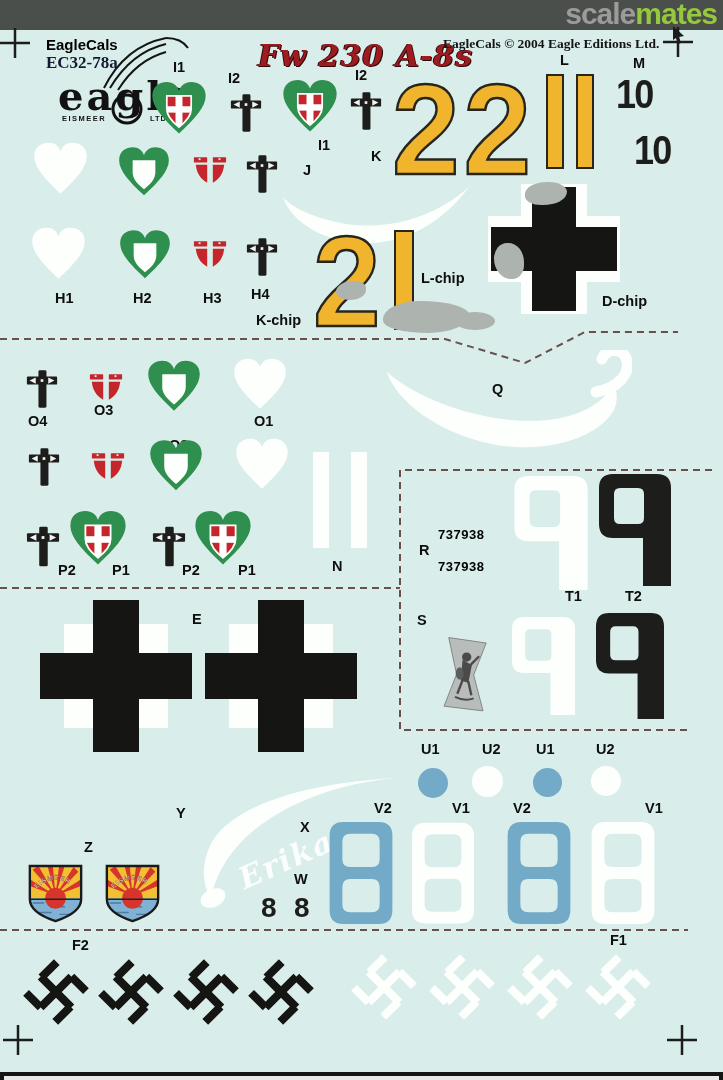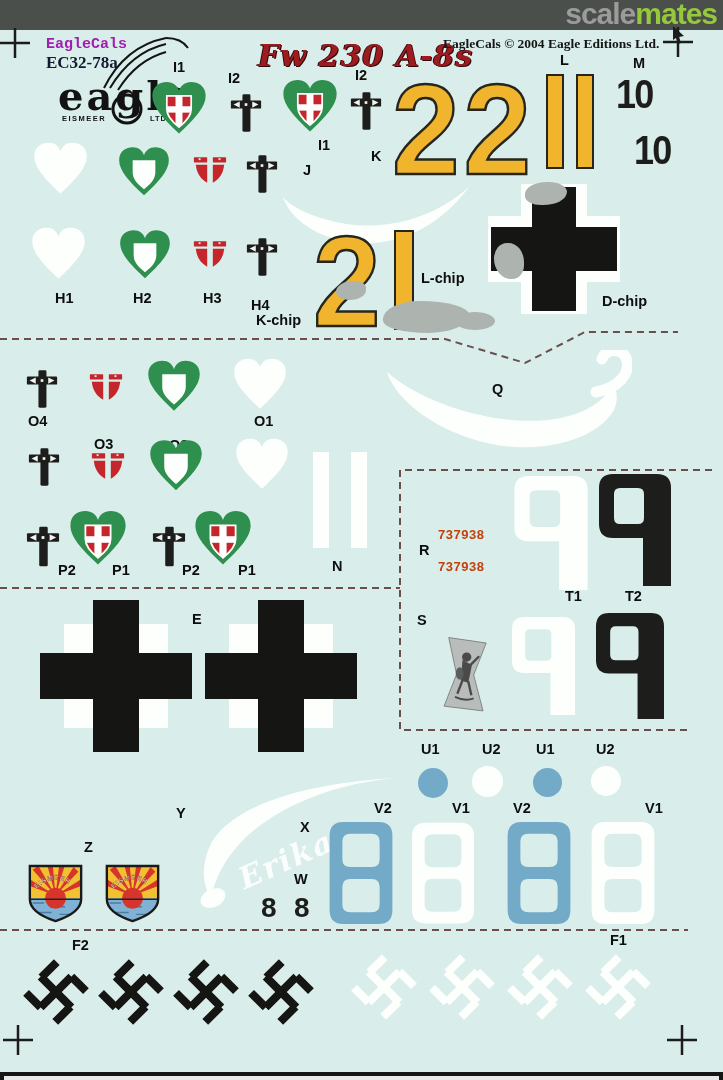--- a/index.html
+++ b/index.html
@@ -3,22 +3,22 @@
 <meta charset="utf-8">
 <style>
   html,body{margin:0;padding:0}
   body{width:723px;height:1080px;position:relative;overflow:hidden;
        background:#d9eeea;font-family:"Liberation Sans",sans-serif}
   .abs{position:absolute}
   .topbar{position:absolute;left:0;top:0;width:723px;height:30px;background:#4a4f4b}
   .brand{position:absolute;right:6px;top:-3px;font-weight:bold;font-size:30px;letter-spacing:-1px;font-family:"Liberation Sans",sans-serif}
   .brand .g1{color:#9b9b9b}.brand .g2{color:#95c83c}
   .lbl{position:absolute;font-weight:bold;font-size:14.5px;color:#0e0e0e;white-space:nowrap}
-  .wn{position:absolute;font-weight:bold;font-size:13px;color:#c2410c;letter-spacing:.5px}
-  .masthead-pub{position:absolute;left:46px;top:36px;font-family:Liberation Mono, monospace;font-weight:bold;font-size:15px;color:#a21caf}
+  .wn{position:absolute;font-weight:bold;font-size:13px;color:#000000;letter-spacing:.5px}
+  .masthead-pub{position:absolute;left:46px;top:36px;font-family:Liberation Sans, sans-serif;font-weight:bold;font-size:15px;color:#000000}
   .masthead-code{position:absolute;left:46px;top:53px;font-family:Liberation Serif, serif;font-weight:bold;font-size:17px;color:#141830}
   .masthead-copy{position:absolute;left:443px;top:36px;font-family:"Liberation Serif",serif;font-weight:bold;font-size:13.5px;color:#151515}
   .title{position:absolute;left:258px;top:38px;font-family:"DejaVu Serif",serif;font-style:italic;font-weight:bold;
          font-size:30px;color:#9e1b20;text-shadow:1px 1px 0 #30090b,-1px 0 0 #30090b;letter-spacing:1px}
   .eagleword{position:absolute;left:58px;top:72px;font-family:"DejaVu Serif",serif;font-weight:bold;font-size:40px;color:#121212;letter-spacing:3px}
   .eagleed{position:absolute;left:62px;top:114px;font-size:7.5px;font-weight:bold;color:#121212;letter-spacing:1.5px}
   .eagleltd{position:absolute;left:150px;top:114px;font-size:7.5px;font-weight:bold;color:#121212;letter-spacing:1px}
   .yellownum{position:absolute;color:#f0b52c;-webkit-text-stroke:2.5px #26261e;font-weight:bold;
              font-size:128px;line-height:1;letter-spacing:4px;transform:scaleX(.95);transform-origin:left top}
   .num10{position:absolute;font-weight:bold;color:#1d1d1b;font-size:40px;letter-spacing:-2px;
@@ -250,21 +250,21 @@
   </svg>
 <svg class="icon" style="left:192px;top:231px" width="36" height="47" viewBox="0 0 76 56">
     <use href="#crest-red"></use>
   </svg>
 <svg class="icon" style="left:246px;top:236px" width="32" height="42" viewBox="0 0 36 46">
     <use href="#cross-small"></use>
   </svg>
 <span class="lbl" style="left:55px;top:290px">H1</span>
 <span class="lbl" style="left:133px;top:290px">H2</span>
 <span class="lbl" style="left:203px;top:290px">H3</span>
-<span class="lbl" style="left:251px;top:297px">H4</span>
+<span class="lbl" style="left:251px;top:286px">H4</span>
 
 <svg class="icon" style="left:281px;top:181px" width="190" height="72" viewBox="0 0 190 72">
   <path d="M2 16 C10 40 40 60 80 62 C120 64 160 44 188 6 C150 40 100 50 60 42 C35 37 12 28 2 16 Z" fill="#fdfffd"></path>
 </svg>
 
 <div class="yellownum" style="left:313px;top:218px">2</div>
 <div class="bar" style="left:394px;top:230px;width:20px;height:100px"></div>
 <div class="chip" style="left:336px;top:281px;width:30px;height:19px;border-radius:60% 40% 55% 45%"></div>
 <div class="chip" style="left:383px;top:301px;width:86px;height:32px;border-radius:45% 60% 50% 55%/60% 45% 60% 40%"></div>
 <div class="chip" style="left:455px;top:312px;width:40px;height:18px;border-radius:50%"></div>
@@ -284,21 +284,21 @@
 <svg class="icon" style="left:88px;top:364px" width="36" height="47" viewBox="0 0 76 56">
     <use href="#crest-red"></use>
   </svg>
 <svg class="icon" style="left:146px;top:359px" width="56" height="54" viewBox="0 0 100 96">
     <use href="#heart-outline"></use>
   </svg>
 <svg class="icon" style="left:232px;top:357px" width="56" height="54" viewBox="0 0 100 96">
     <use href="#heart-white"></use>
   </svg>
 <span class="lbl" style="left:28px;top:413px">O4</span>
-<span class="lbl" style="left:94px;top:436px">O3</span>
+<span class="lbl" style="left:94px;top:402px">O3</span>
 <span class="lbl" style="left:169px;top:437px">O2</span>
 <span class="lbl" style="left:254px;top:413px">O1</span>
 
 <svg class="icon" style="left:28px;top:446px" width="32" height="42" viewBox="0 0 36 46">
     <use href="#cross-small"></use>
   </svg>
 <svg class="icon" style="left:90px;top:443px" width="36" height="47" viewBox="0 0 76 56">
     <use href="#crest-red"></use>
   </svg>
 <svg class="icon" style="left:148px;top:438px" width="56" height="55" viewBox="0 0 100 96">

